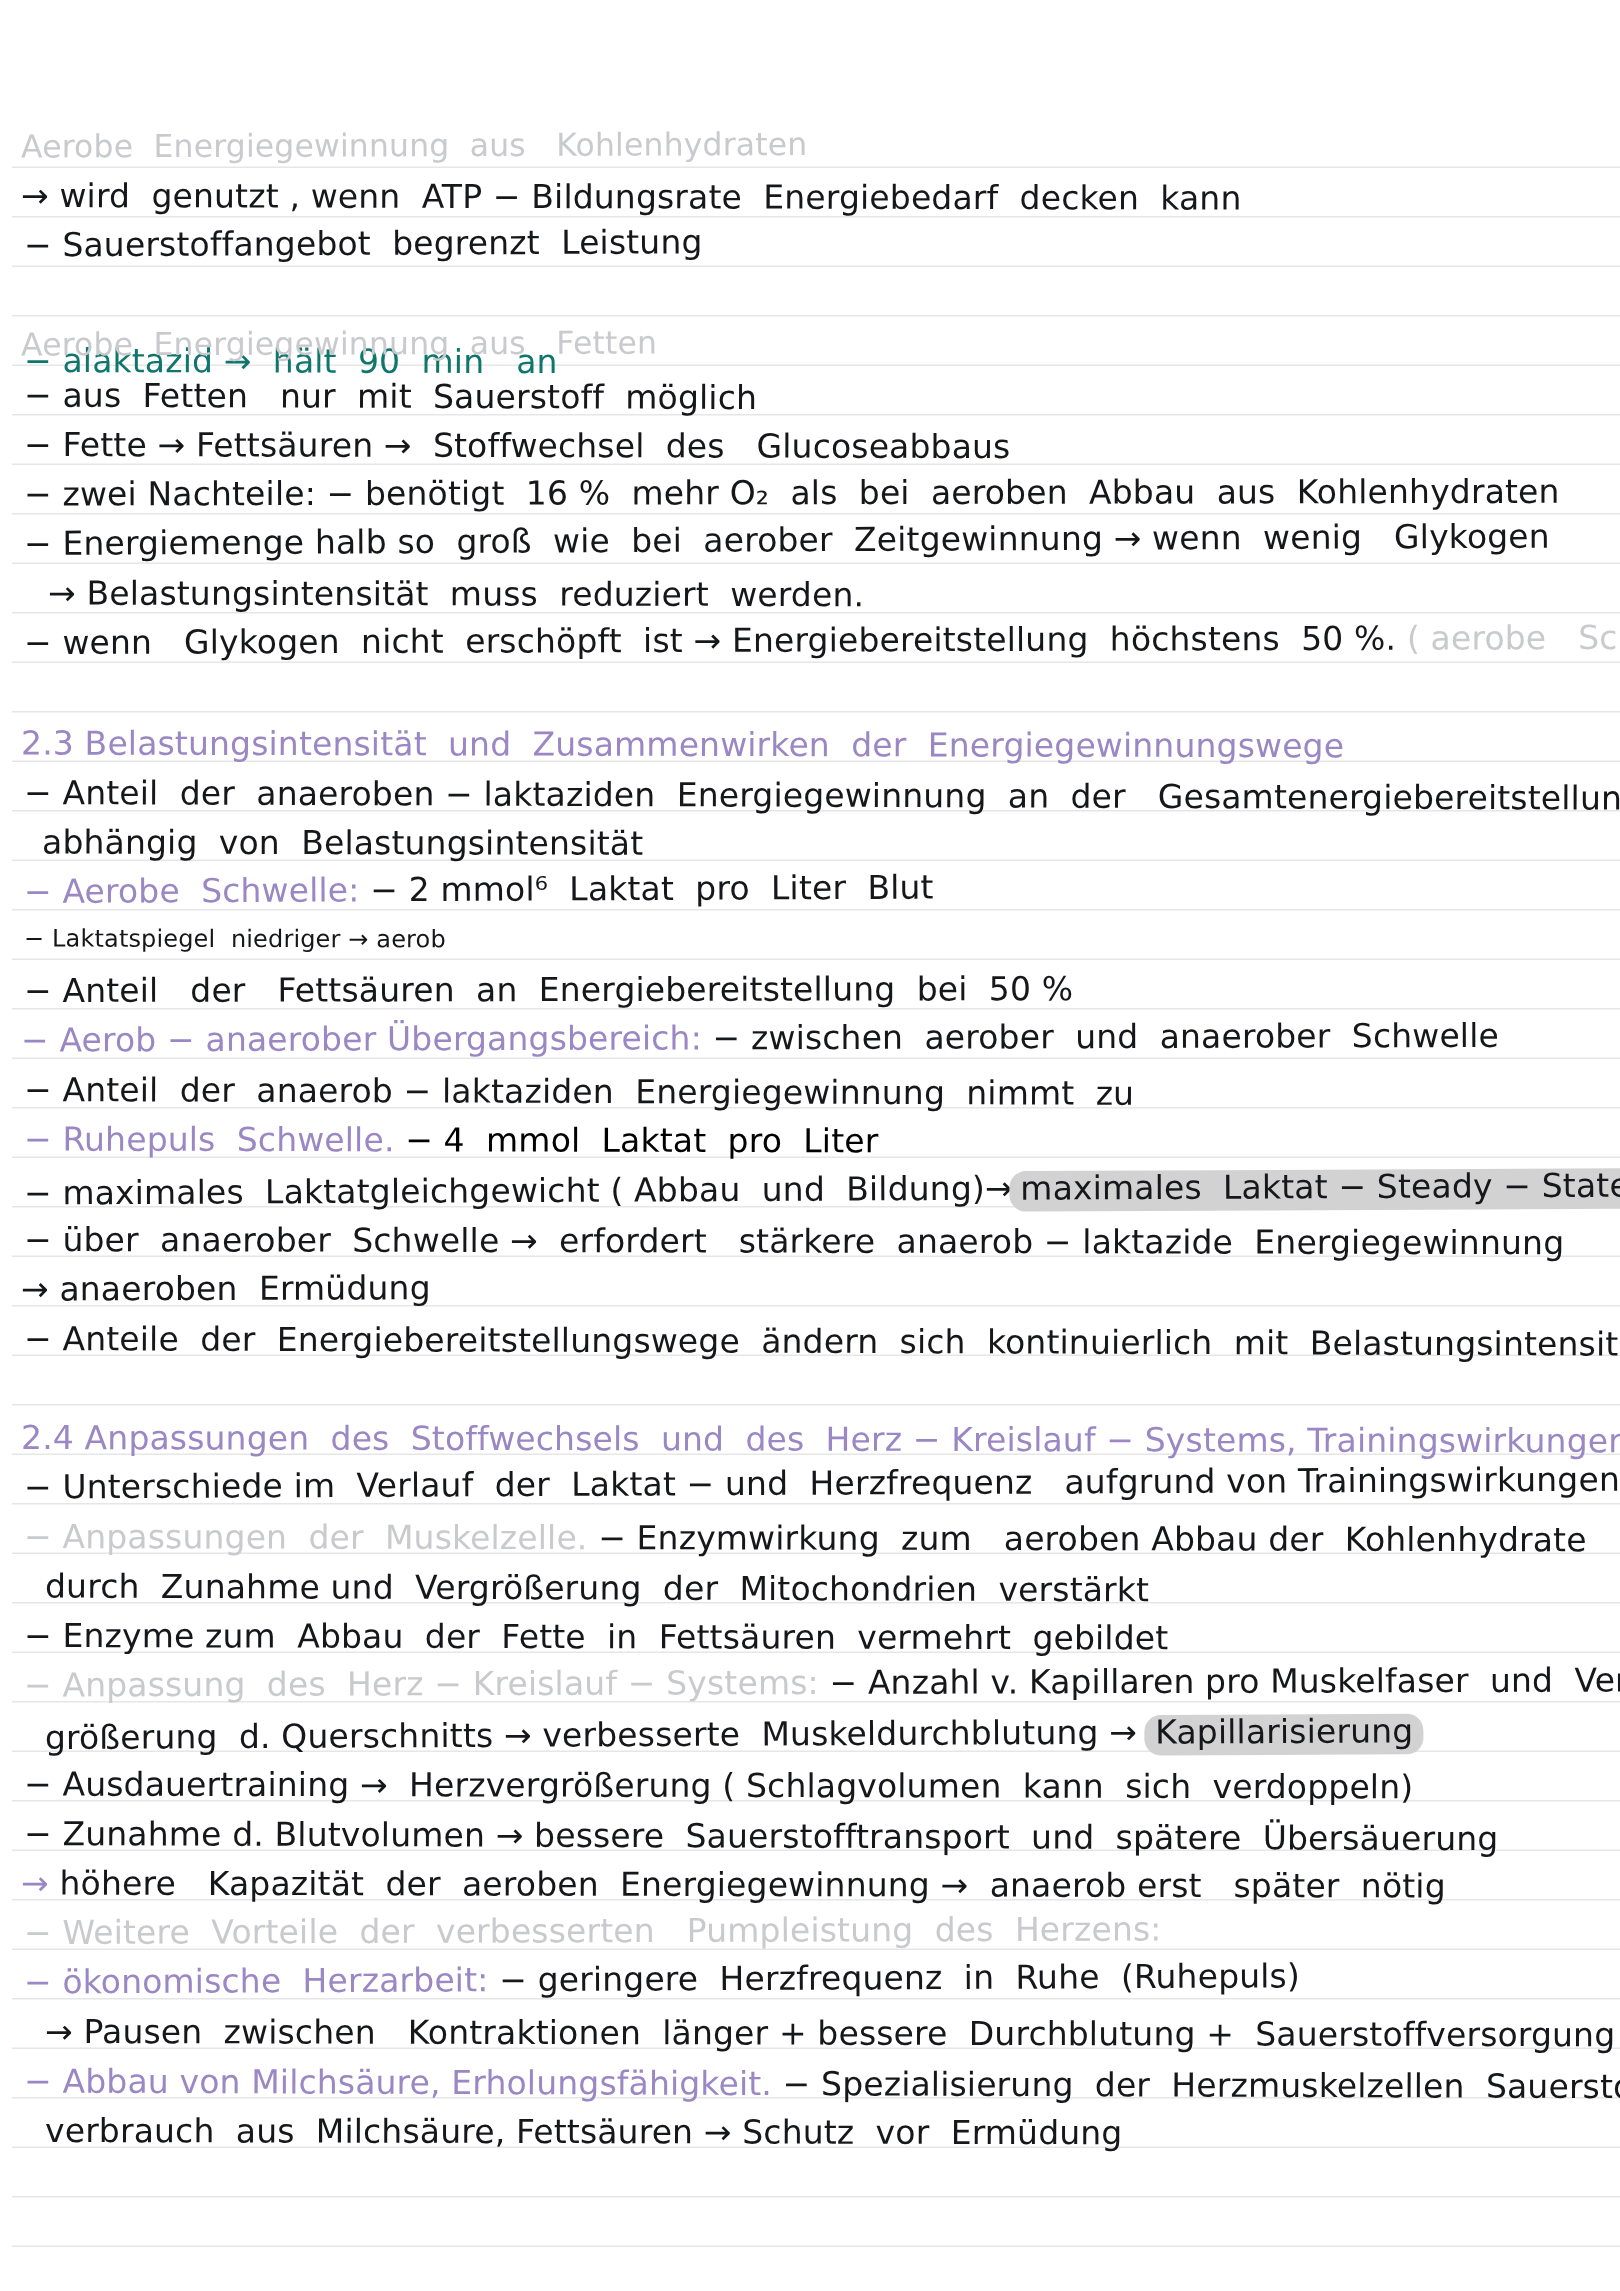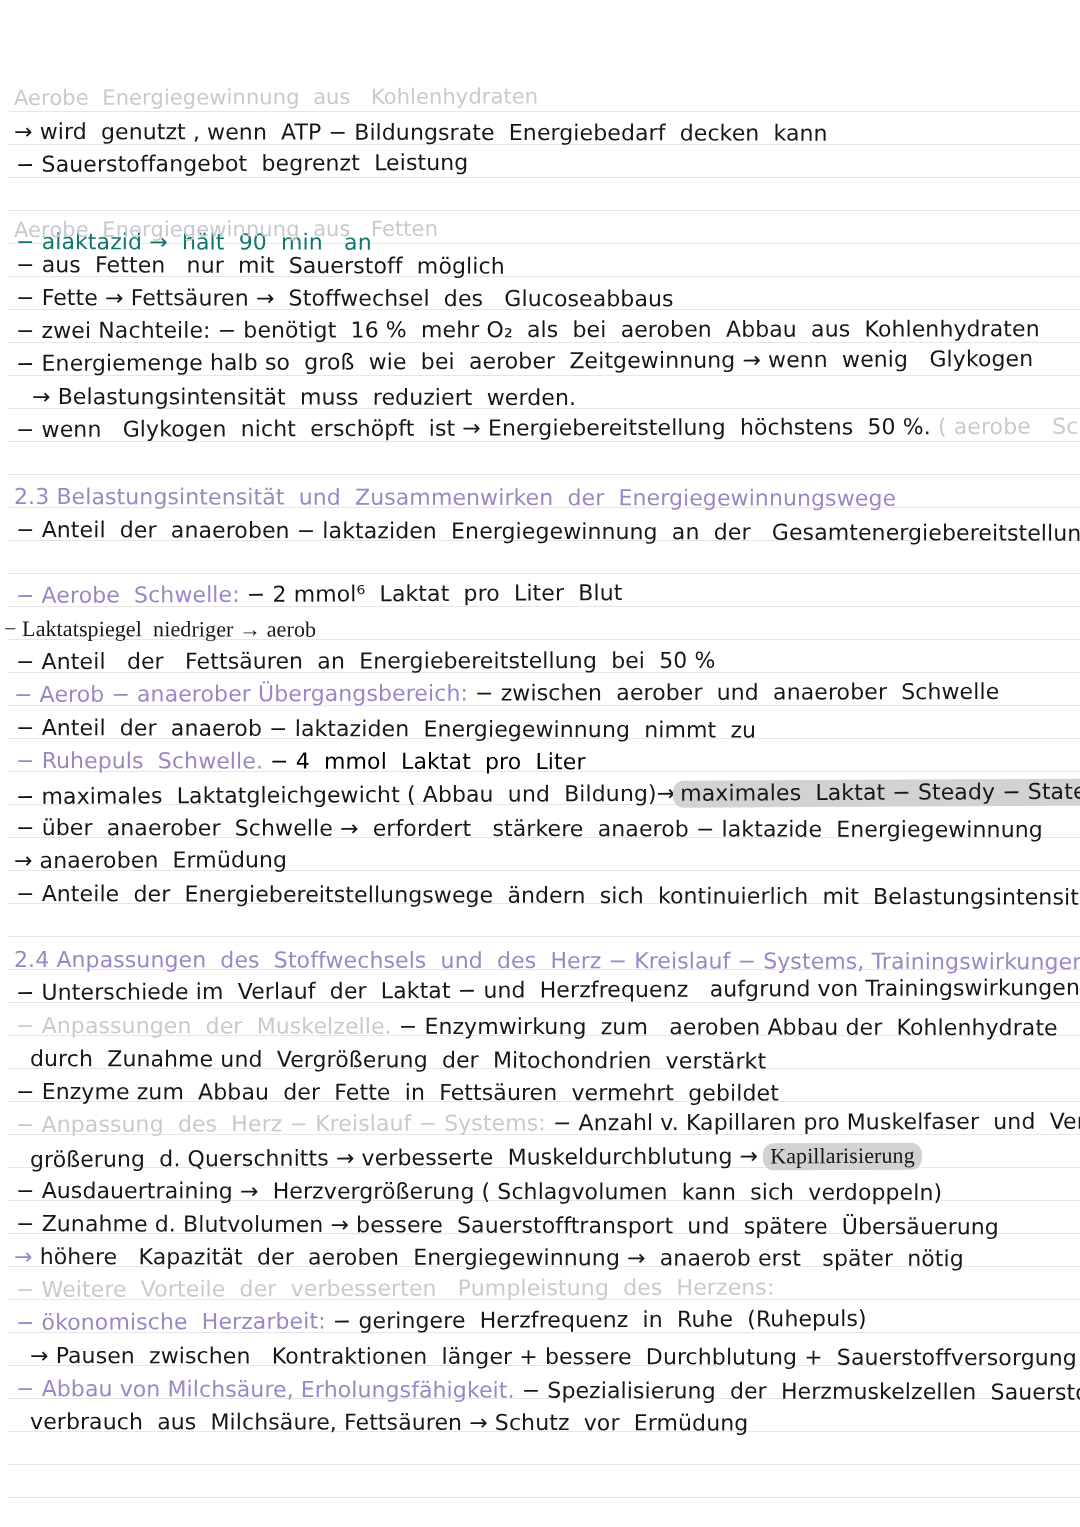--- a/index.html
+++ b/index.html
@@ -125,37 +125,38 @@
       <div class="ln r2" style="left: 16px; top: 187px; font-size: 22px;"><span style="color: #0f766e; margin-top: 44px;">− alaktazid →  hält  90  min   an</span></div>
       <div class="ln r1" style="left: 14px; top: 220px; font-size: 21px;"><span style="color: rgb(201, 202, 205);">Aerobe  Energiegewinnung  aus   Fetten</span></div>
       <div class="ln r4" style="left: 16px; top: 254px; font-size: 22px;"><span style="color: rgb(22, 23, 26);">− aus  Fetten   nur  mit  Sauerstoff  möglich</span></div>
       <div class="ln r2" style="left: 16px; top: 287px; font-size: 22px;"><span style="color: rgb(22, 23, 26);">− Fette → Fettsäuren →  Stoffwechsel  des   Glucoseabbaus</span></div>
       <div class="ln r5" style="left: 16px; top: 320px; font-size: 22px;"><span style="color: rgb(22, 23, 26);">− zwei Nachteile: − benötigt  16 %  mehr O₂  als  bei  aeroben  Abbau  aus  Kohlenhydraten</span></div>
       <div class="ln r3" style="left: 16px; top: 353px; font-size: 22px;"><span style="color: rgb(22, 23, 26);">− Energiemenge halb so  groß  wie  bei  aerober  Zeitgewinnung → wenn  wenig   Glykogen</span></div>
       <div class="ln r2" style="left: 32px; top: 386px; font-size: 22px;"><span style="color: rgb(22, 23, 26);">→ Belastungsintensität  muss  reduziert  werden.</span></div>
       <div class="ln r1" style="left: 16px; top: 419px; font-size: 22px;"><span style="color: rgb(22, 23, 26);">− wenn   Glykogen  nicht  erschöpft  ist → Energiebereitstellung  höchstens  50 %.</span><span style="color: rgb(201, 202, 205);"> ( aerobe   Schwelle)</span></div>
       <div class="ln r2" style="left: 14px; top: 486px; font-size: 22px;"><span style="color: rgb(155, 135, 196);">2.3 Belastungsintensität  und  Zusammenwirken  der  Energiegewinnungswege</span></div>
       <div class="ln r4" style="left: 16px; top: 519px; font-size: 22px;"><span style="color: rgb(22, 23, 26);">− Anteil  der  anaeroben − laktaziden  Energiegewinnung  an  der   Gesamtenergiebereitstellung</span></div>
+      <div class="ln r2" style="left: 28px; top: 552px; font-size: 22px;"><span style="color: rgb(22, 23, 26);">abhängig  von  Belastungsintensität</span></div>
       <div class="ln r3" style="left: 16px; top: 585px; font-size: 22px;"><span style="color: rgb(155, 135, 196);">− Aerobe  Schwelle:</span><span style="color: rgb(22, 23, 26);"> − 2 mmol⁶  Laktat  pro  Liter  Blut</span></div>
-      <div class="ln r2" style="left: 4px; top: 618px; font-size: 22px; font-family: Liberation Serif, serif;"><span style="color: rgb(22, 23, 26);">− Laktatspiegel  niedriger → aerob</span></div>
+      <div class="ln r2" style="left: 16px; top: 618px; font-size: 16px;"><span style="color: rgb(22, 23, 26);">− Laktatspiegel  niedriger → aerob</span></div>
       <div class="ln r5" style="left: 16px; top: 651px; font-size: 22px;"><span style="color: rgb(22, 23, 26);">− Anteil   der   Fettsäuren  an  Energiebereitstellung  bei  50 %</span></div>
       <div class="ln r1" style="left: 14px; top: 684px; font-size: 22px;"><span style="color: rgb(155, 135, 196);">− Aerob − anaerober Übergangsbereich:</span><span style="color: rgb(22, 23, 26);"> − zwischen  aerober  und  anaerober  Schwelle</span></div>
       <div class="ln r4" style="left: 16px; top: 717px; font-size: 22px;"><span style="color: rgb(22, 23, 26);">− Anteil  der  anaerob − laktaziden  Energiegewinnung  nimmt  zu</span></div>
       <div class="ln r2" style="left: 16px; top: 750px; font-size: 22px;"><span style="color: rgb(155, 135, 196);">− Ruhepuls  Schwelle.</span><span style="color: #000000;"> − 4  mmol  Laktat  pro  Liter</span></div>
       <div class="ln r3" style="left: 16px; top: 784px; font-size: 22px;"><span style="color: rgb(22, 23, 26);">− maximales  Laktatgleichgewicht ( Abbau  und  Bildung)→</span><span class="hl" style="color: rgb(22, 23, 26); background: rgb(210, 210, 210);">maximales  Laktat − Steady − State</span></div>
       <div class="ln r2" style="left: 16px; top: 817px; font-size: 22px;"><span style="color: rgb(22, 23, 26);">− über  anaerober  Schwelle →  erfordert   stärkere  anaerob − laktazide  Energiegewinnung</span></div>
       <div class="ln r1" style="left: 14px; top: 850px; font-size: 22px;"><span style="color: rgb(22, 23, 26);">→ anaeroben  Ermüdung</span></div>
       <div class="ln r4" style="left: 16px; top: 883px; font-size: 22px;"><span style="color: rgb(22, 23, 26);">− Anteile  der  Energiebereitstellungswege  ändern  sich  kontinuierlich  mit  Belastungsintensität</span></div>
       <div class="ln r2" style="left: 14px; top: 949px; font-size: 22px;"><span style="color: rgb(155, 135, 196);">2.4 Anpassungen  des  Stoffwechsels  und  des  Herz − Kreislauf − Systems, Trainingswirkungen</span></div>
       <div class="ln r3" style="left: 16px; top: 982px; font-size: 22px;"><span style="color: rgb(22, 23, 26);">− Unterschiede im  Verlauf  der  Laktat − und  Herzfrequenz   aufgrund von Trainingswirkungen:</span></div>
       <div class="ln r2" style="left: 16px; top: 1015px; font-size: 22px;"><span style="color: rgb(201, 202, 205);">− Anpassungen  der  Muskelzelle.</span><span style="color: rgb(22, 23, 26);"> − Enzymwirkung  zum   aeroben Abbau der  Kohlenhydrate</span></div>
       <div class="ln r4" style="left: 30px; top: 1048px; font-size: 22px;"><span style="color: rgb(22, 23, 26);">durch  Zunahme und  Vergrößerung  der  Mitochondrien  verstärkt</span></div>
       <div class="ln r2" style="left: 16px; top: 1081px; font-size: 22px;"><span style="color: rgb(22, 23, 26);">− Enzyme zum  Abbau  der  Fette  in  Fettsäuren  vermehrt  gebildet</span></div>
       <div class="ln r1" style="left: 16px; top: 1114px; font-size: 22px;"><span style="color: rgb(201, 202, 205);">− Anpassung  des  Herz − Kreislauf − Systems:</span><span style="color: rgb(22, 23, 26);"> − Anzahl v. Kapillaren pro Muskelfaser  und  Ver −</span></div>
-      <div class="ln r3" style="left: 30px; top: 1147px; font-size: 22px;"><span style="color: rgb(22, 23, 26);">größerung  d. Querschnitts → verbesserte  Muskeldurchblutung → </span><span class="hl" style="color: rgb(22, 23, 26); background: rgb(210, 210, 210); font-family: Liberation Serif, serif;">Kapillarisierung</span></div>
+      <div class="ln r3" style="left: 30px; top: 1147px; font-size: 22px;"><span style="color: rgb(22, 23, 26);">größerung  d. Querschnitts → verbesserte  Muskeldurchblutung → </span><span class="hl" style="color: rgb(22, 23, 26); background: rgb(210, 210, 210);">Kapillarisierung</span></div>
       <div class="ln r2" style="left: 16px; top: 1180px; font-size: 22px;"><span style="color: rgb(22, 23, 26);">− Ausdauertraining →  Herzvergrößerung ( Schlagvolumen  kann  sich  verdoppeln)</span></div>
       <div class="ln r4" style="left: 16px; top: 1213px; font-size: 22px;"><span style="color: rgb(22, 23, 26);">− Zunahme d. Blutvolumen → bessere  Sauerstofftransport  und  spätere  Übersäuerung</span></div>
       <div class="ln r2" style="left: 14px; top: 1246px; font-size: 22px;"><span class="arrow" style="color: rgb(155, 135, 196);">→</span><span style="color: rgb(22, 23, 26);"> höhere   Kapazität  der  aeroben  Energiegewinnung →  anaerob erst   später  nötig</span></div>
       <div class="ln r1" style="left: 16px; top: 1279px; font-size: 22px;"><span style="color: rgb(201, 202, 205);">− Weitere  Vorteile  der  verbesserten   Pumpleistung  des  Herzens:</span></div>
       <div class="ln r3" style="left: 16px; top: 1312px; font-size: 22px;"><span style="color: rgb(155, 135, 196);">− ökonomische  Herzarbeit:</span><span style="color: rgb(22, 23, 26);"> − geringere  Herzfrequenz  in  Ruhe  (Ruhepuls)</span></div>
       <div class="ln r2" style="left: 30px; top: 1345px; font-size: 22px;"><span style="color: rgb(22, 23, 26);">→ Pausen  zwischen   Kontraktionen  länger + bessere  Durchblutung +  Sauerstoffversorgung</span></div>
       <div class="ln r4" style="left: 16px; top: 1378px; font-size: 22px;"><span style="color: rgb(155, 135, 196);">− Abbau von Milchsäure, Erholungsfähigkeit.</span><span style="color: rgb(22, 23, 26);"> − Spezialisierung  der  Herzmuskelzellen  Sauerstoff −</span></div>
       <div class="ln r2" style="left: 30px; top: 1411px; font-size: 22px;"><span style="color: rgb(22, 23, 26);">verbrauch  aus  Milchsäure, Fettsäuren → Schutz  vor  Ermüdung</span></div>
     </div>
 </div>

